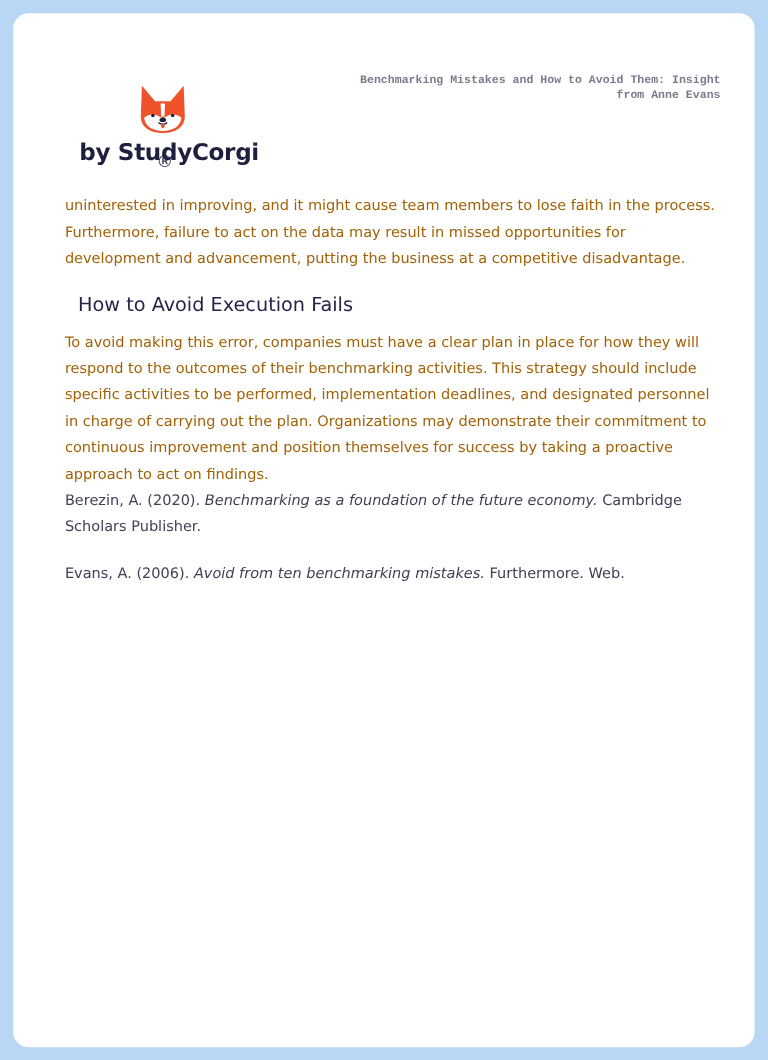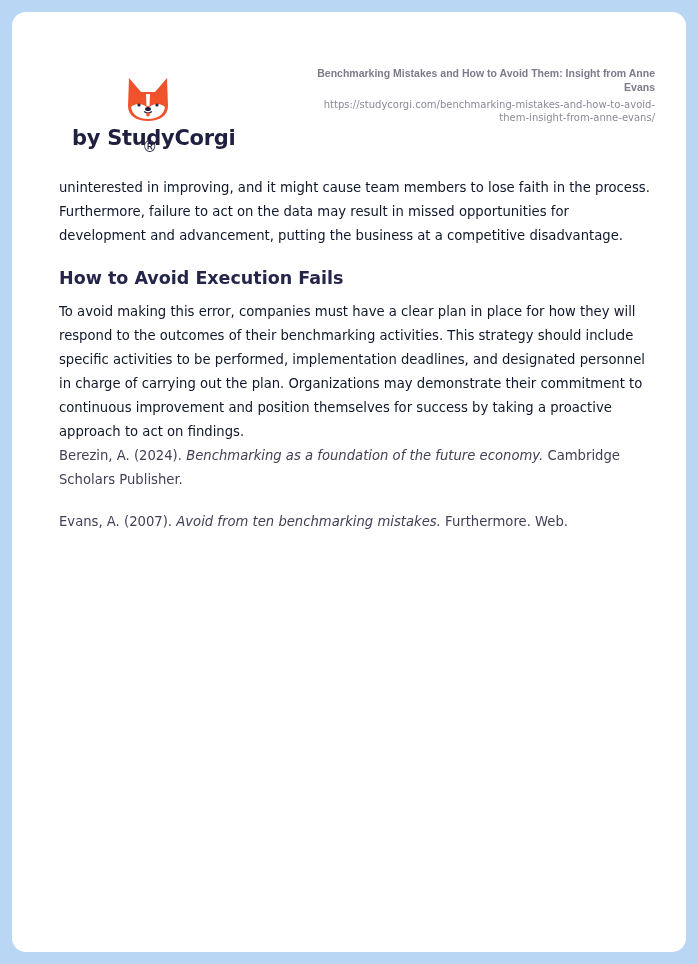--- a/index.html
+++ b/index.html
@@ -62,21 +62,21 @@
       margin-left: 4px;
     }
     .doc-meta {
       position: absolute;
       right: 31px;
       top: 54px;
       width: 350px;
       text-align: right;
     }
     .doc-title {
-      font-family: Liberation Sans, sans-serif;
+      font-family: Liberation Mono, monospace;
       font-weight: bold;
       font-size: 10.5px;
       line-height: 14px;
       color: #7b7b8c;
     }
     .doc-url {
       margin-top: 4px;
       font-family: "DejaVu Sans", sans-serif;
       font-size: 10px;
       line-height: 13px;
@@ -87,26 +87,26 @@
       left: 47px;
       top: 164px;
       width: 600px;
       color: #3f3f55;
     }
     .para {
       margin: 0;
       font-family: "DejaVu Sans", sans-serif;
       font-size: 13.2px;
       line-height: 24px;
-      color: #0f172a;
+      color: #a16207;
     }
     .h2 {
-      margin: 17px 0 9px 0;
+      margin: 17px 0 9px 12px;
       font-family: "DejaVu Sans", sans-serif;
-      font-weight: bold;
+      font-weight: normal;
       font-size: 17.5px;
       line-height: 26px;
       color: #25254a;
     }
     .ref {
       margin: 0 0 18px 0;
       font-family: "DejaVu Sans", sans-serif;
       font-size: 13.2px;
       line-height: 24px;
       color: #3f3f55;
@@ -139,28 +139,27 @@
         <path d="M17 35.5 Q21 38.5 25 35.5" stroke="#1f1f3f" stroke-width="1.2" fill="none"></path>
 
         <path d="M19.3 36.8 L22.7 36.8 L22.7 39.5 Q21 41.5 19.3 39.5 Z" fill="#f0532b"></path>
       </svg>
       <span class="logo-text">by StudyCorgi</span>
       <span class="logo-reg">®</span>
     </div>
 
     <div class="doc-meta">
       <div class="doc-title">Benchmarking Mistakes and How to Avoid Them: Insight from Anne Evans</div>
-      <div class="doc-url">https://studycorgi.com/benchmarking-mistakes-and-how-to-avoid-them-insight-from-anne-evans/</div>
     </div>
   </div>
 
   <div class="content">
     <p class="para">uninterested in improving, and it might cause team members to lose faith in the process. Furthermore, failure to act on the data may result in missed opportunities for development and advancement, putting the business at a competitive disadvantage.</p>
 
     <h2 class="h2">How to Avoid Execution Fails</h2>
     <p class="para">To avoid making this error, companies must have a clear plan in place for how they will respond to the outcomes of their benchmarking activities. This strategy should include specific activities to be performed, implementation deadlines, and designated personnel in charge of carrying out the plan. Organizations may demonstrate their commitment to continuous improvement and position themselves for success by taking a proactive approach to act on findings.</p>
 
 
-    <p class="ref"><span>Berezin, A. (2024). </span><em>Benchmarking as a foundation of the future economy.</em><span> Cambridge Scholars Publisher.</span></p>
+    <p class="ref"><span>Berezin, A. (2020). </span><em>Benchmarking as a foundation of the future economy.</em><span> Cambridge Scholars Publisher.</span></p>
 
-    <p class="ref"><span>Evans, A. (2007). </span><em>Avoid from ten benchmarking mistakes.</em><span> Furthermore. Web.</span></p>
+    <p class="ref"><span>Evans, A. (2006). </span><em>Avoid from ten benchmarking mistakes.</em><span> Furthermore. Web.</span></p>
   </div>
 </div>
 
 </body></html>

